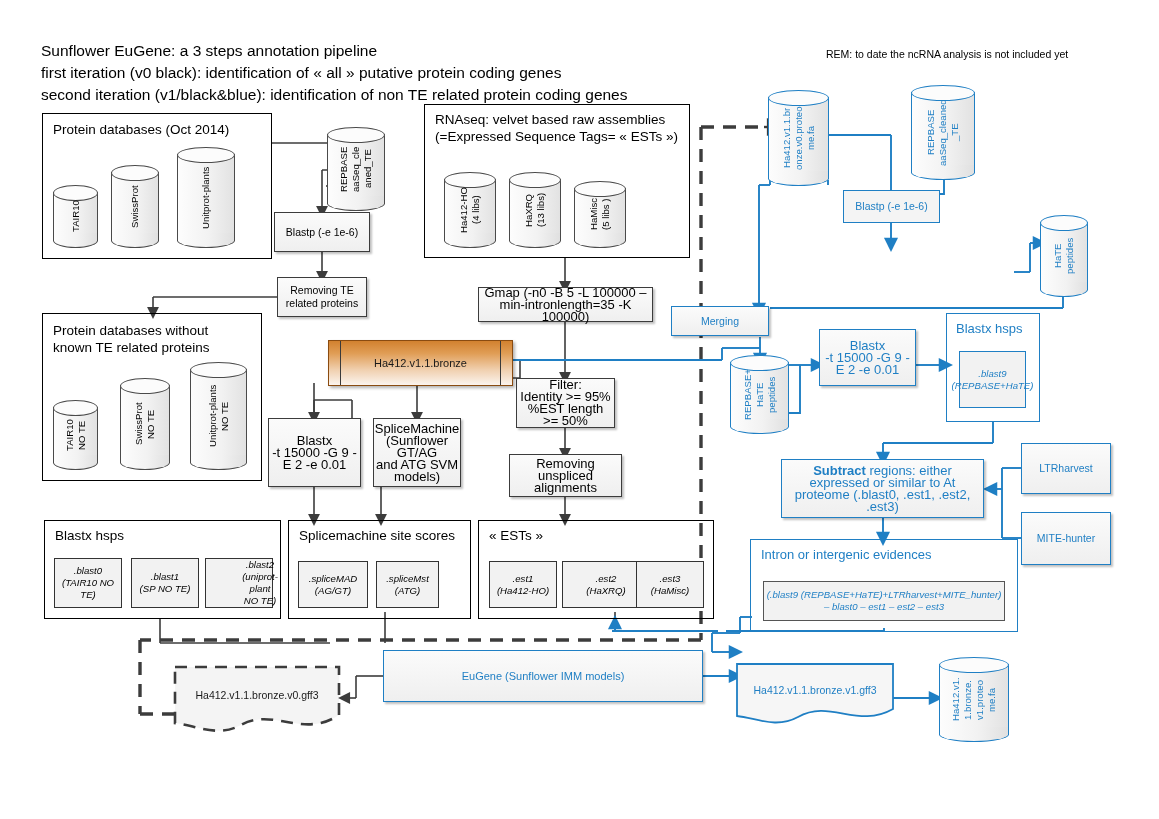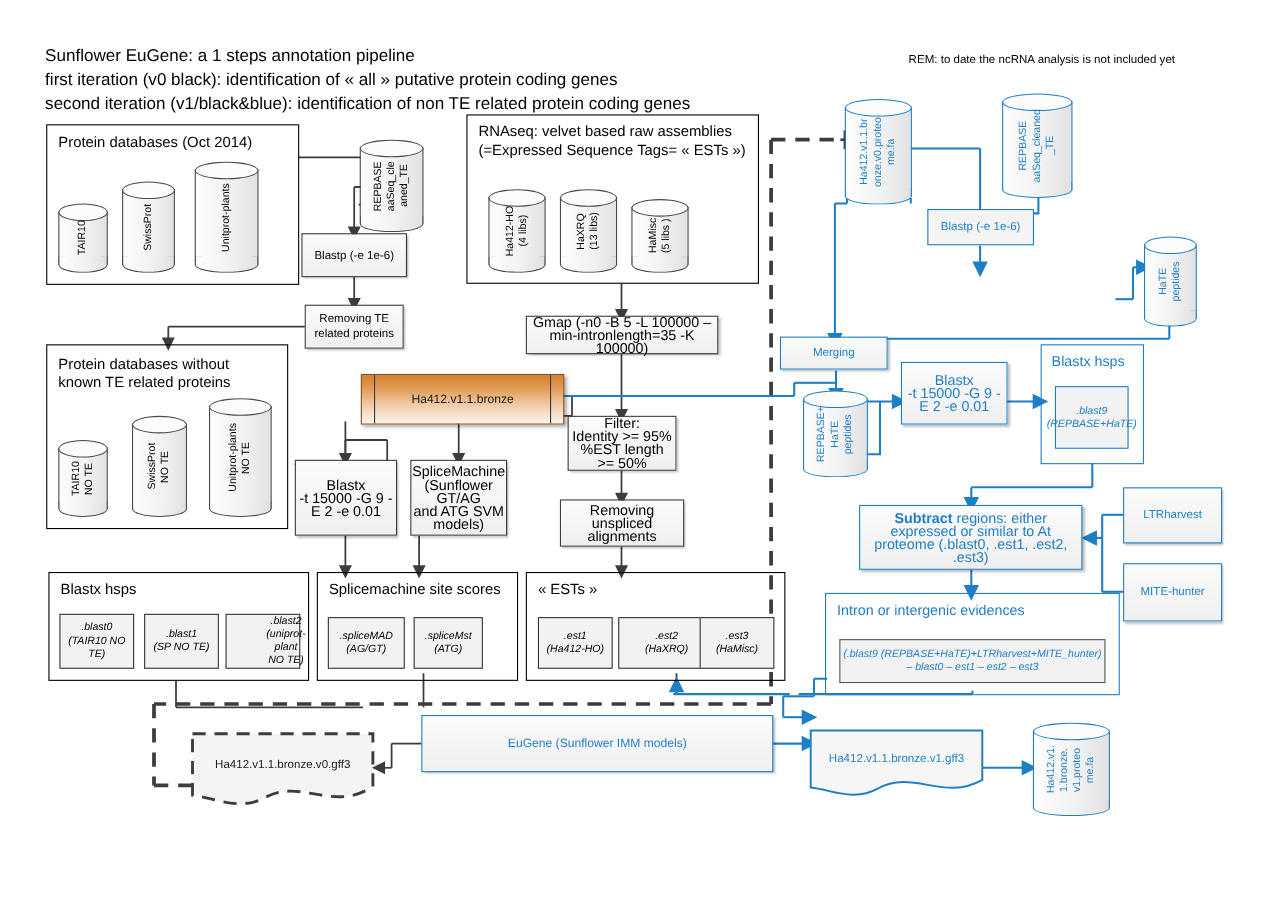--- a/index.html
+++ b/index.html
@@ -149,21 +149,21 @@
 
   
   .wire{position:absolute;left:0;top:0;width:1159px;height:819px;overflow:visible;pointer-events:none;}
 </style>
 </head>
 <body>
 
 <div id="canvas">
 
   <div class="abs title-block" style="left:41px;top:40px;">
-    <div>Sunflower EuGene: a 1 steps annotation pipeline</div>
+    <div>Sunflower EuGene: a 3 steps annotation pipeline</div>
     <div>first iteration (v0 black): identification of « all » putative protein coding genes</div>
     <div>second iteration (v1/black&amp;blue): identification of non TE related protein coding genes</div>
   </div>
   <div class="abs rem-note" style="left:826px;top:48px;">REM: to date the ncRNA analysis is not included yet</div>
 
   <svg class="wire">
     <defs>
       <marker id="ah-k" markerWidth="9" markerHeight="9" refX="4.3" refY="4.5" orient="auto">
         <path d="M0.5,0.8 L8,4.5 L0.5,8.2 z" fill="#3c3c3c"></path>
       </marker>
@@ -453,21 +453,21 @@
 
 
   <div class="cyl blue" style="left:1040px;top:215px;width:48px;height:82px;">
     <div class="body"></div>
       <div class="top"></div>
       <div class="bot"></div>
     <div class="lbl">HaTE
 peptides</div>
   </div>
 
-  <div class="abs pbox blue" style="left:709px;top:306px;width:98px;height:30px;">Merging</div>
+  <div class="abs pbox blue" style="left:671px;top:306px;width:98px;height:30px;">Merging</div>
 
   <div class="cyl blue" style="left:730px;top:355px;width:59px;height:79px;">
     <div class="body"></div>
       <div class="top"></div>
       <div class="bot"></div>
     <div class="lbl">REPBASE+
 HaTE
 peptides</div>
   </div>
 

